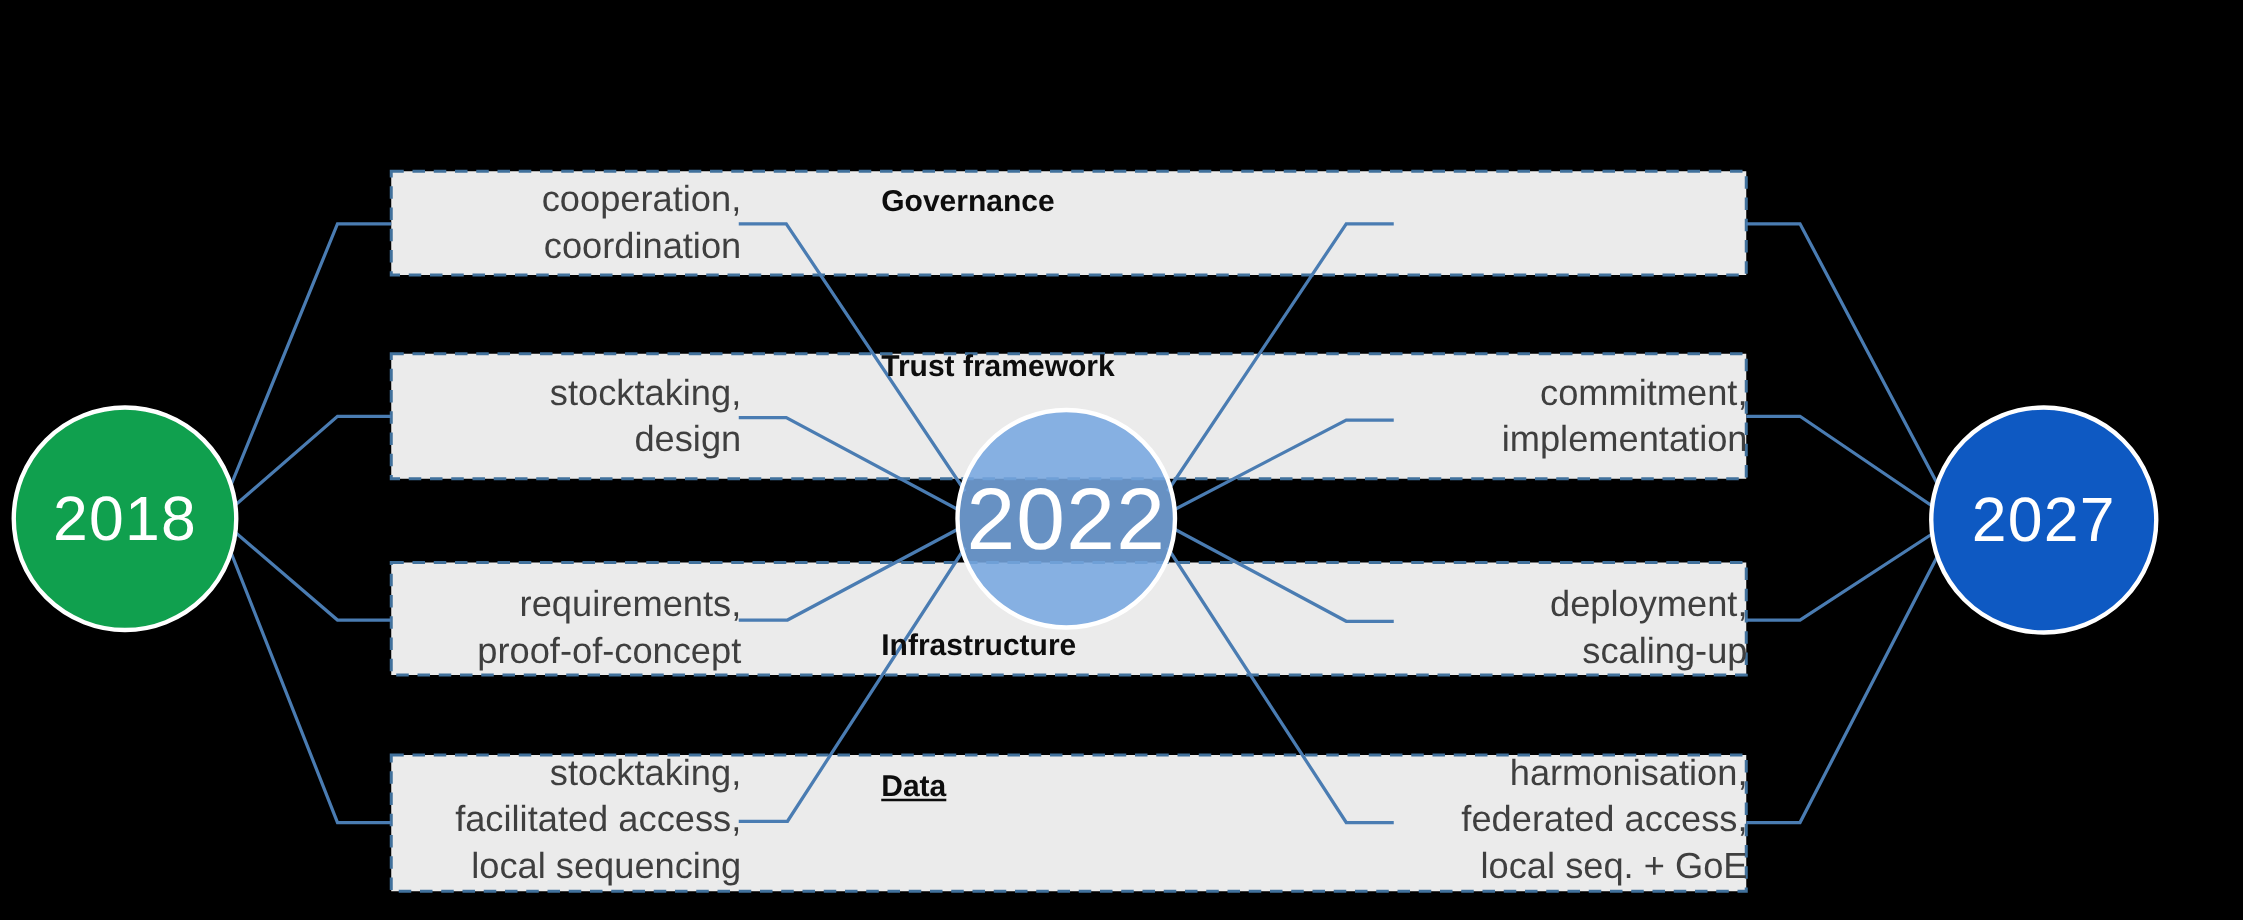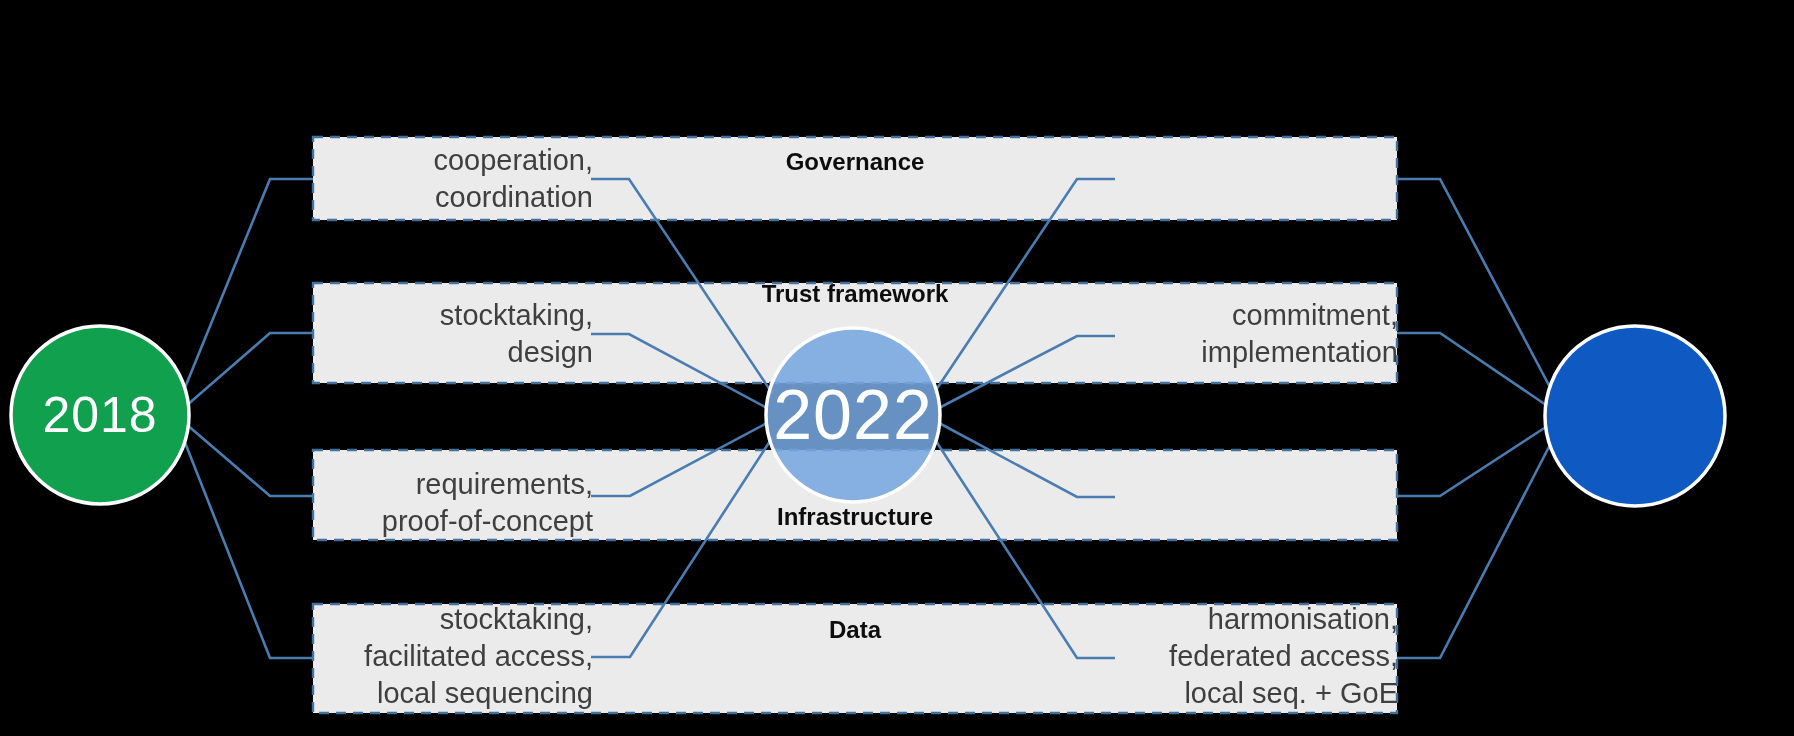--- a/index.html
+++ b/index.html
@@ -35,40 +35,40 @@
     letter-spacing:1px;
     white-space:nowrap;
   }
   .year-start,.year-end{font-size:50px;}
   .year-mid{font-size:70px;}
   .band-label{
     position:absolute;
     width:300px;
     margin-left:-150px;
     left:855px;
-    text-align:center;
+    text-align:left;
     font-size:24px;
     font-weight:bold;
     color:var(--label-text,#0d0d0d);
     line-height:32px;
     white-space:nowrap;
   }
   .band-text{
     position:absolute;
     width:282px;
     text-align:right;
     font-size:29px;
     line-height:37px;
     color:var(--body-text,#3f3f3f);
     white-space:pre-line;
   }
   .left-text{left:311px;}
   .right-text{left:1116px;}
   
-  .lbl-b1{top:146px;} .lbl-b2{top:278px;} .lbl-b3{top:501px;} .lbl-b4{top:614px;}
+  .lbl-b1{top:146px;} .lbl-b2{top:278px;} .lbl-b3{top:501px;} .lbl-b4{top:614px;text-decoration:underline;}
   .txt-b1{top:142px;} .txt-b2{top:297px;} .txt-b3{top:466px;} .txt-b4{top:601px;}
 </style>
 </head>
 <body>
 
 <div id="stage">
 
   <svg id="diagram-svg" width="1794" height="736" viewBox="0 0 1794 736">
 
     <rect class="band-rect" x="313" y="137" width="1084" height="83"></rect>
@@ -96,35 +96,38 @@
     <polyline class="conn" points="1549,425 1440,496 1397,496"></polyline>
     <polyline class="conn" points="1552,441 1440,658 1397,658"></polyline>
 
     <circle class="circle-start" cx="100" cy="415" r="89"></circle>
     <circle class="circle-end" cx="1635" cy="416" r="90"></circle>
     <circle class="circle-mid" cx="853" cy="415" r="87"></circle>
   </svg>
 
   <div class="year year-start" style="left:100px;top:415px;">2018</div>
   <div class="year year-mid" style="left:853px;top:415px;">2022</div>
+  <div class="year year-end" style="left:1635px;top:416px;">2027</div>
 
   <div class="band-label lbl-b1">Governance</div>
   <div class="band-label lbl-b2">Trust framework</div>
   <div class="band-label lbl-b3">Infrastructure</div>
   <div class="band-label lbl-b4">Data</div>
 
   <div class="band-text left-text txt-b1">cooperation,
 coordination</div>
   <div class="band-text left-text txt-b2">stocktaking,
 design</div>
   <div class="band-text left-text txt-b3">requirements,
 proof-of-concept</div>
   <div class="band-text left-text txt-b4">stocktaking,
 facilitated access,
 local sequencing</div>
 
   <div class="band-text right-text txt-b2">commitment,
 implementation</div>
+  <div class="band-text right-text txt-b3">deployment,
+scaling-up</div>
   <div class="band-text right-text txt-b4">harmonisation,
 federated access,
 local seq. + GoE</div>
 
 </div>
 
 </body></html>

